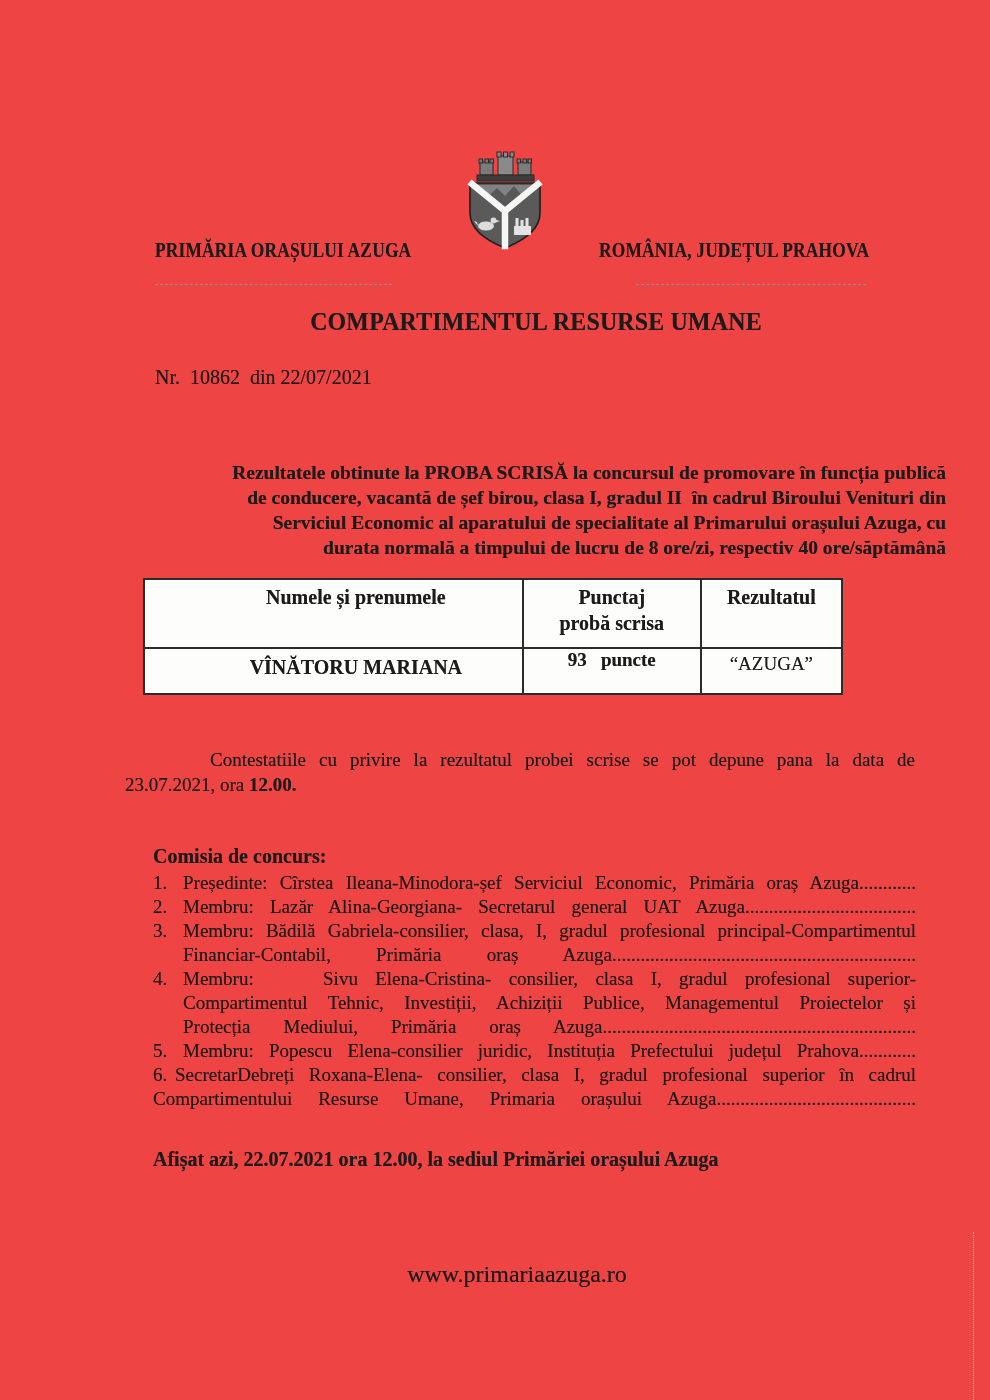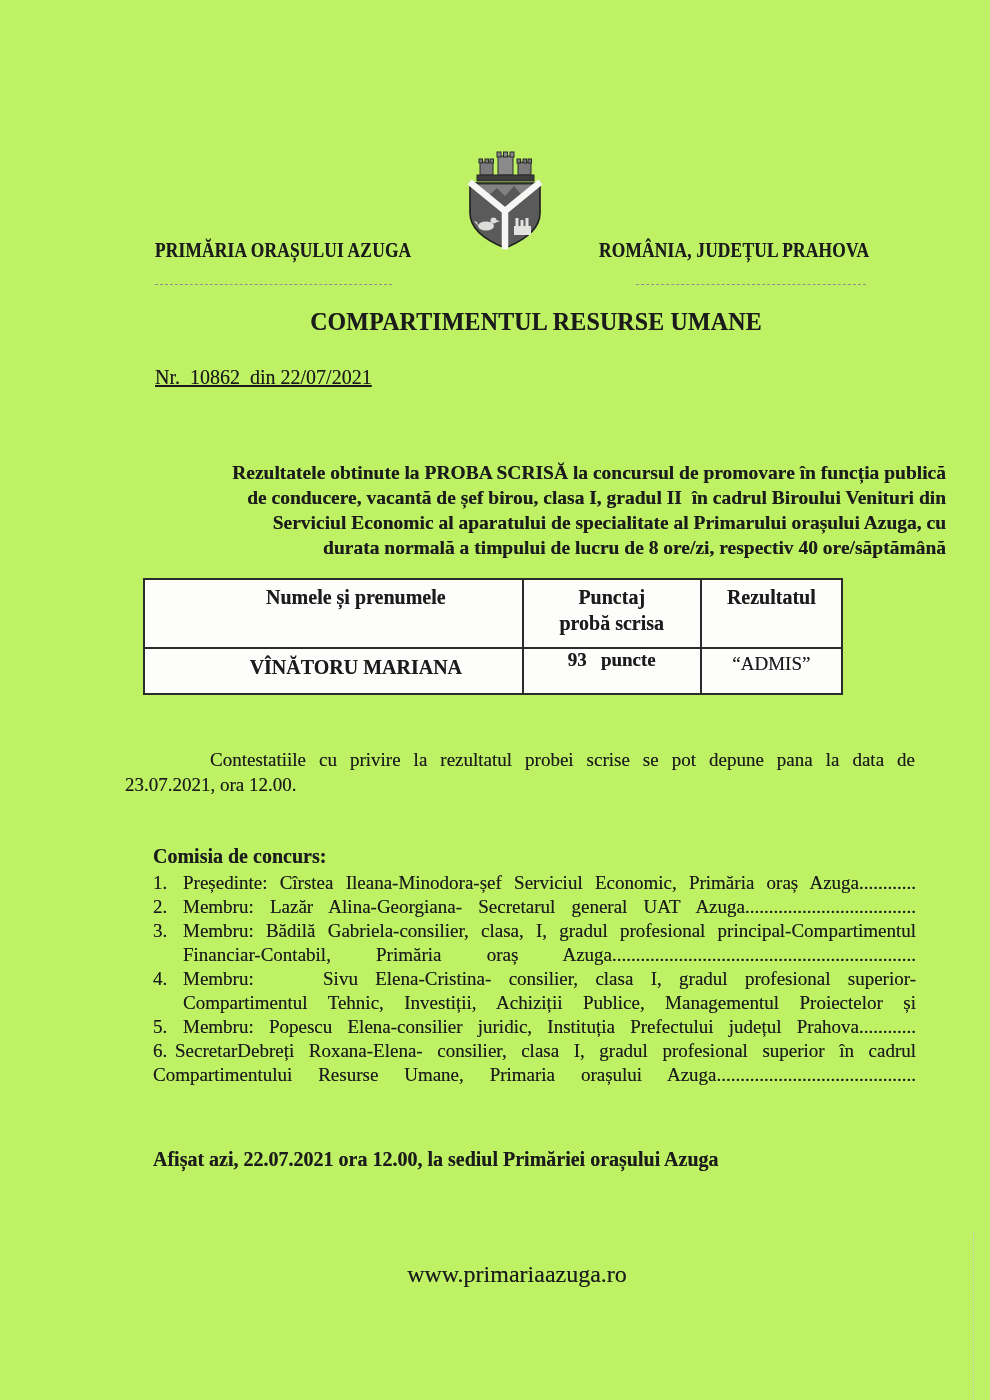--- a/index.html
+++ b/index.html
@@ -1,34 +1,34 @@
 <!DOCTYPE html>
 <html><head>
 <meta charset="utf-8">
 <style>
   html,body { margin:0; padding:0; background:#ffffff; }
   .page {
-    position:relative; width:990px; height:1400px; background:#bef264;
+    position:relative; width:990px; height:1400px; background:#ef4444;
     font-family:"Liberation Serif","DejaVu Serif",serif;
     color:#1b1b1b; overflow:hidden;
     text-shadow:0 0 .4px rgba(20,20,20,.55);
   }
   
   .hdr { position:absolute; top:239px; font-size:20px; font-weight:bold; white-space:nowrap;
          transform:scaleX(.87); transform-origin:0 50%; letter-spacing:.2px; }
   .hdr-left  { left:155px; }
   .hdr-right { left:599px; }
   .rule { position:absolute; top:284px; border-top:1.5px dashed #8f8f8f; height:0; }
   .rule-left  { left:155px; width:237px; }
   .rule-right { left:636px; width:230px; }
   .coa { position:absolute; left:462px; top:150px; }
   
   .title { position:absolute; left:81px; top:307px; width:910px; text-align:center;
            font-size:26px; font-weight:bold; transform:scaleX(.92); letter-spacing:.2px; }
-  .doc-nr { position:absolute; left:155px; top:366px; font-size:20px;text-decoration:underline; }
+  .doc-nr { position:absolute; left:155px; top:366px; font-size:20px; }
   
   .intro { position:absolute; left:126px; top:460px; width:820px; text-align:right;
            font-size:19.5px; font-weight:bold; line-height:25px; }
   
   .doc-table { position:absolute; left:143px; top:578px; width:700px;
                border:2px solid #2b2b2b; box-sizing:border-box; background:#fdfdfc; }
   .tr { display:flex; }
   .tr-head { height:67px; border-bottom:2px solid #2b2b2b; }
   .tr-data { height:44px; }
   .td { box-sizing:border-box; border-right:2px solid #2b2b2b; text-align:center; }
@@ -50,21 +50,21 @@
   .com-line { text-align:justify; text-align-last:justify;
               overflow-wrap:break-word; line-break:anywhere; }
   .com-line.cont { padding-left:30px; }
   .com-line.cont0 { padding-left:0; }
   .num  { display:inline-block; width:30px; }
   .num6 { display:inline-block; width:22px; }
   
   .afisat { position:absolute; left:153px; top:1148px; font-size:20px; font-weight:bold; white-space:nowrap; }
   .site   { position:absolute; left:127px; top:1261px; width:780px; text-align:center; font-size:24px; }
   .scan-edge { position:absolute; left:973px; top:1232px; height:168px; border-left:1px dotted #c8c8c8; }
-  b { font-weight:normal; }
+  b { font-weight:bold; }
 </style>
 </head>
 <body>
 
 <div class="page">
 
   <svg class="coa" width="86" height="100" viewBox="0 0 86 100" aria-hidden="true">
 
     <g stroke="#2a2a2a" stroke-width="1">
       <rect x="18" y="12" width="13" height="13" fill="#7b7b7b"></rect>
@@ -124,37 +124,38 @@
       <div class="td c1 th">Numele și prenumele</div>
       <div class="td c2 th">
         <span class="thl">Punctaj</span>
         <span class="thl">probă scrisa</span>
       </div>
       <div class="td c3 th">Rezultatul</div>
     </div>
     <div class="tr tr-data">
       <div class="td c1 cell-name">VÎNĂTORU MARIANA</div>
       <div class="td c2 cell-score">93&nbsp;&nbsp; puncte</div>
-      <div class="td c3 cell-result">“ADMIS”</div>
+      <div class="td c3 cell-result">“AZUGA”</div>
     </div>
   </div>
 
   <div class="contest">
     <div class="contest-l1">Contestatiile cu privire la rezultatul probei scrise se pot depune pana la data de</div>
     <div class="contest-l2"><span>23.07.2021, ora </span><b>12.00.</b></div>
   </div>
 
   <div class="com-head">Comisia de concurs:</div>
   <div class="com-list">
     <div class="com-line"><span class="num">1.</span><span>Președinte: Cîrstea Ileana-Minodora-șef Serviciul Economic, Primăria oraș Azuga............</span></div>
     <div class="com-line"><span class="num">2.</span><span>Membru: Lazăr Alina-Georgiana- Secretarul general UAT Azuga....................................</span></div>
     <div class="com-line"><span class="num">3.</span><span>Membru: Bădilă Gabriela-consilier, clasa, I, gradul profesional principal-Compartimentul</span></div>
     <div class="com-line cont">Financiar-Contabil, Primăria oraș Azuga................................................................</div>
     <div class="com-line"><span class="num">4.</span><span>Membru:&nbsp;&nbsp;&nbsp; Sivu Elena-Cristina- consilier, clasa I, gradul profesional superior-</span></div>
     <div class="com-line cont">Compartimentul Tehnic, Investiții, Achiziții Publice, Managementul Proiectelor și</div>
+    <div class="com-line cont">Protecția Mediului, Primăria oraș Azuga..................................................................</div>
     <div class="com-line"><span class="num">5.</span><span>Membru: Popescu Elena-consilier juridic, Instituția Prefectului județul Prahova............</span></div>
     <div class="com-line"><span class="num6">6.</span><span>SecretarDebreți Roxana-Elena- consilier, clasa I, gradul profesional superior în cadrul</span></div>
     <div class="com-line cont0">Compartimentului Resurse Umane, Primaria orașului Azuga..........................................</div>
   </div>
 
   <div class="afisat">Afișat azi, 22.07.2021 ora 12.00, la sediul Primăriei orașului Azuga</div>
   <div class="site">www.primariaazuga.ro</div>
   <div class="scan-edge"></div>
 
 </div>

